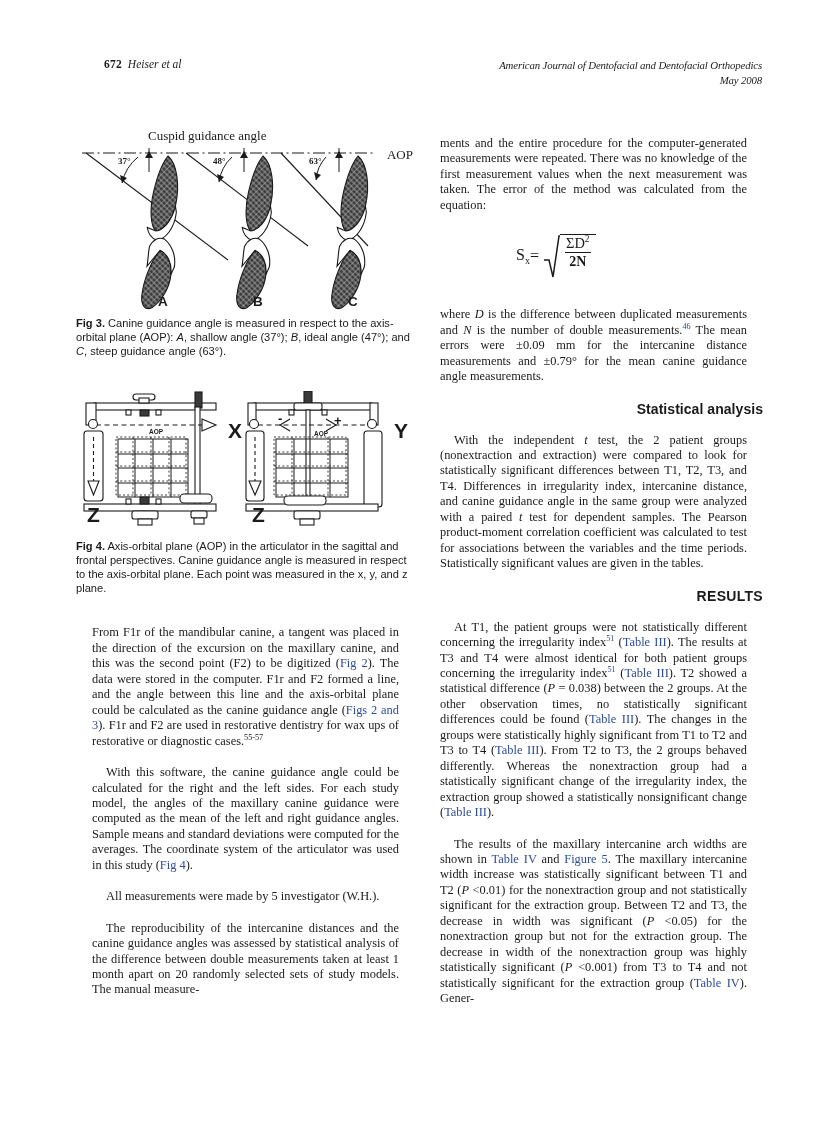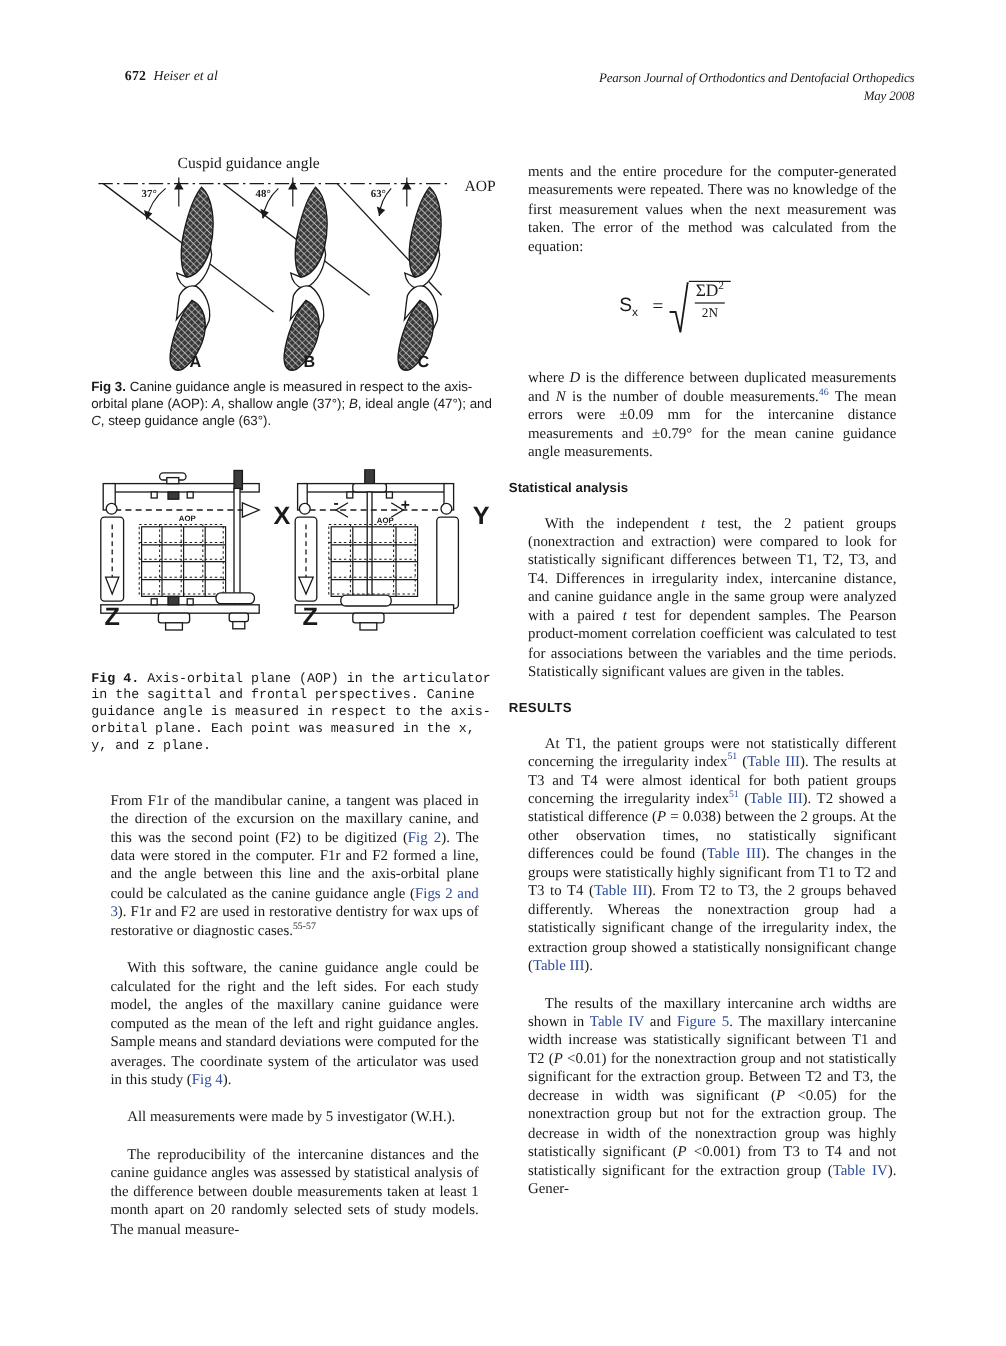--- a/index.html
+++ b/index.html
@@ -87,23 +87,24 @@
   sup.refblack {
     font-size: 8.2px;
     vertical-align: super;
     line-height: 0;
     color: #1a1a1a;
   }
 
   h3.section {
     margin: 12px 0 2px 0;
     font-family: "Liberation Sans", sans-serif;
-    font-size: 11px;
+    font-size: 14px;
     font-weight: bold;
     letter-spacing: 0.05px;
+    text-align: right;
   }
   h3.section.caps { letter-spacing: 0.3px; }
 
   
   .caption {
     font-family: "Liberation Sans", sans-serif;
     font-size: 11.1px;
     line-height: 14.2px;
     margin: 0;
     text-align: left;
@@ -170,23 +171,23 @@
   }
   .formula-inner {
     position: absolute;
     left: 92px;
     top: 4px;
     display: flex;
     align-items: center;
     font-size: 15px;
   }
   .fml-lhs {
-    font-family: Liberation Sans, sans-serif;
+    font-family: Liberation Serif, serif;
     font-size: 16px;
-    margin-right: 12px;
+    margin-right: 0;
   }
   .fml-lhs sub {
     font-size: 10px;
     vertical-align: sub;
   }
   .fml-eq { font-size: 16px; margin-right: 4px; }
   .radical {
     display: flex;
     align-items: stretch;
   }
@@ -203,37 +204,38 @@
     top: 1px;
   }
   .frac .num {
     font-size: 14.5px;
     line-height: 17px;
     padding: 0 1px;
     border-bottom: 1.3px solid #1a1a1a;
   }
   .frac .num sup { font-size: 9.5px; vertical-align: super; line-height: 0; }
   .frac .den {
-    font-size: 11px;
+    font-size: 14px;
     line-height: 17px;
     padding: 0 1px;
+    font-weight: bold;
   }
   .spacer12 { height: 12px; }
 </style>
 </head>
 <body>
 
 <div class="page">
 
   <div class="runhead">
     <div class="runhead-left">
       <span class="runhead-pageno">672</span><span class="runhead-authors">Heiser et al</span>
     </div>
     <div class="runhead-right">
-      <div>Pearson Journal of Orthodontics and Dentofacial Orthopedics</div>
+      <div>American Journal of Dentofacial and Dentofacial Orthopedics</div>
       <div>May 2008</div>
     </div>
   </div>
 
   <div class="col col-left">
 
     <div class="figbox">
       <div class="fig3-wrap">
         <span class="fig3-title">Cuspid guidance angle</span>
         <span class="fig3-aop">AOP</span>
@@ -429,21 +431,21 @@
             </g>
           </g>
         </svg>
 
         <span class="fig4-axis fig4-X">X</span>
         <span class="fig4-axis fig4-Y">Y</span>
         <span class="fig4-axis fig4-Z1">Z</span>
         <span class="fig4-axis fig4-Z2">Z</span>
       </div>
 
-      <p class="caption" style="margin-top:20px;font-family:Liberation Mono, monospace;"><b>Fig 4.</b><span> Axis-orbital plane (AOP) in the articulator in the sagittal and frontal perspectives. Canine guidance angle is measured in respect to the axis-orbital plane. Each point was measured in the x, y, and z plane.</span></p>
+      <p class="caption" style="margin-top:0;"><b>Fig 4.</b><span> Axis-orbital plane (AOP) in the articulator in the sagittal and frontal perspectives. Canine guidance angle is measured in respect to the axis-orbital plane. Each point was measured in the x, y, and z plane.</span></p>
     </div>
 
     <div class="spacer12"></div>
 
     <div style="margin-top:18px;">
       <p class="body"><span>From F1r of the mandibular canine, a tangent was placed in the direction of the excursion on the maxillary canine, and this was the second point (F2) to be digitized (</span><span class="xref">Fig 2</span><span>). The data were stored in the computer. F1r and F2 formed a line, and the angle between this line and the axis-orbital plane could be calculated as the canine guidance angle (</span><span class="xref">Figs 2 and 3</span><span>). F1r and F2 are used in restorative dentistry for wax ups of restorative or diagnostic cases.</span><sup class="refblack">55-57</sup></p>
 
       <p class="body indent"><span>With this software, the canine guidance angle could be calculated for the right and the left sides. For each study model, the angles of the maxillary canine guidance were computed as the mean of the left and right guidance angles. Sample means and standard deviations were computed for the averages. The coordinate system of the articulator was used in this study (</span><span class="xref">Fig 4</span><span>).</span></p>
 
       <p class="body indent"><span>All measurements were made by 5 investigator (W.H.).</span></p>

